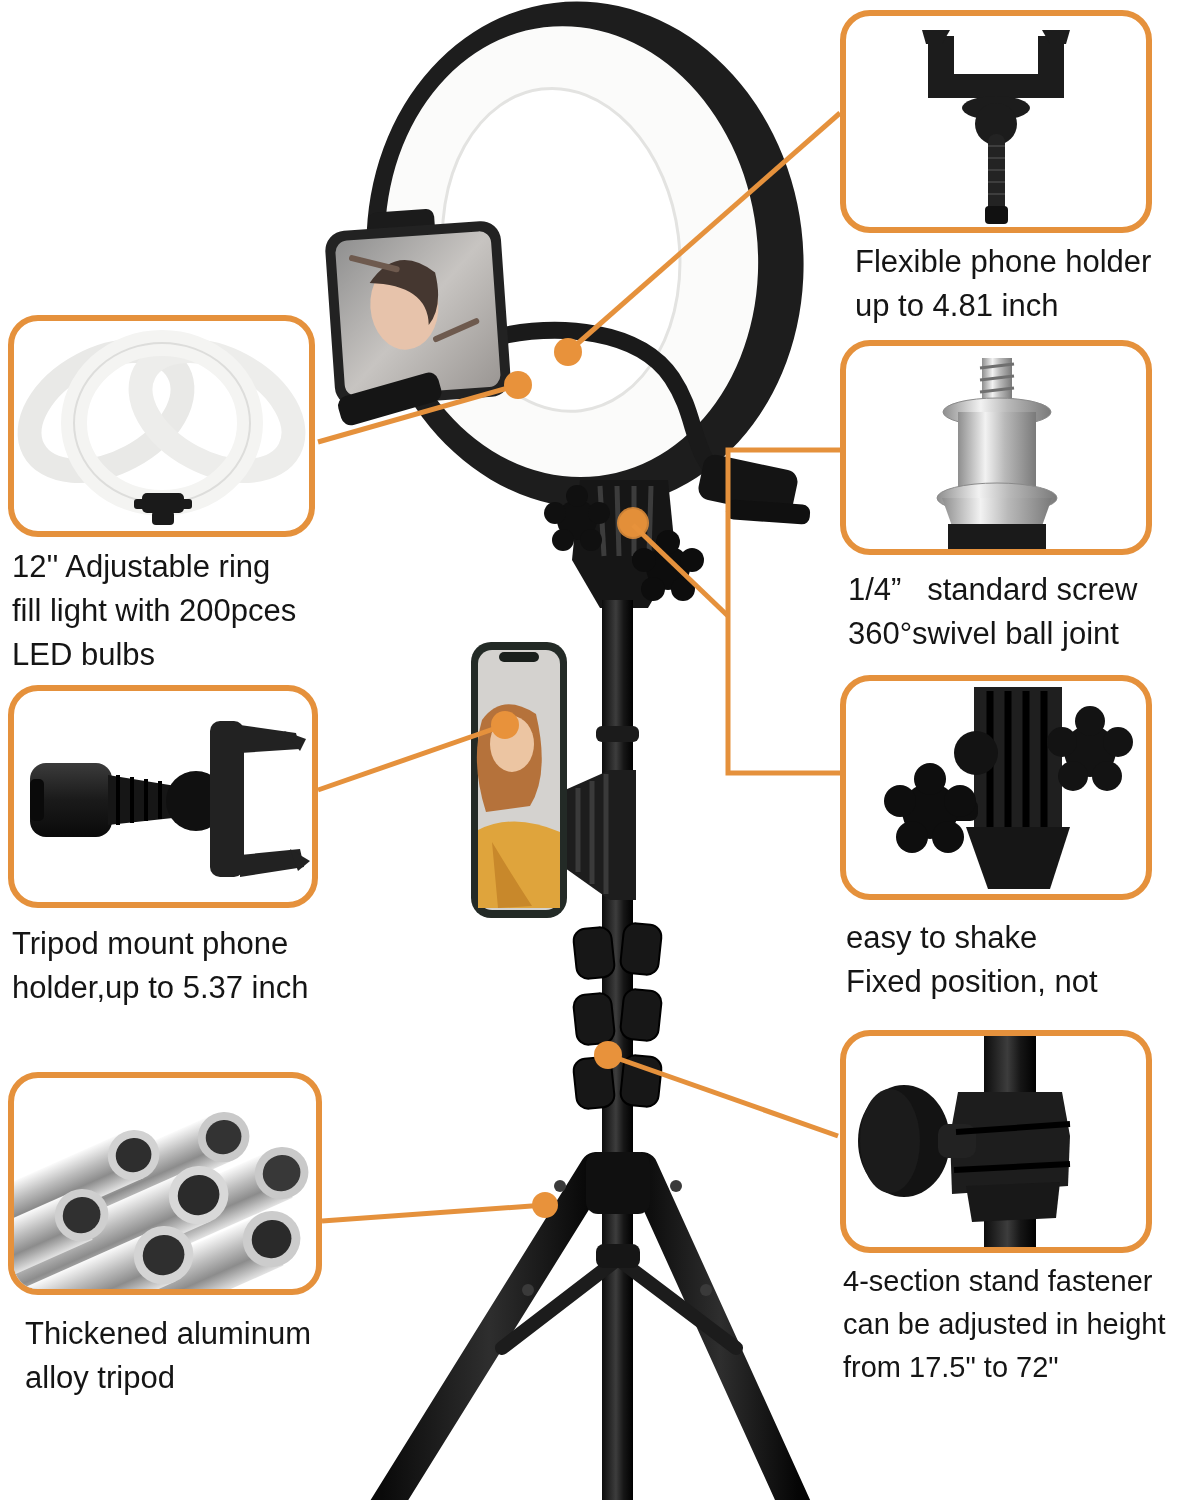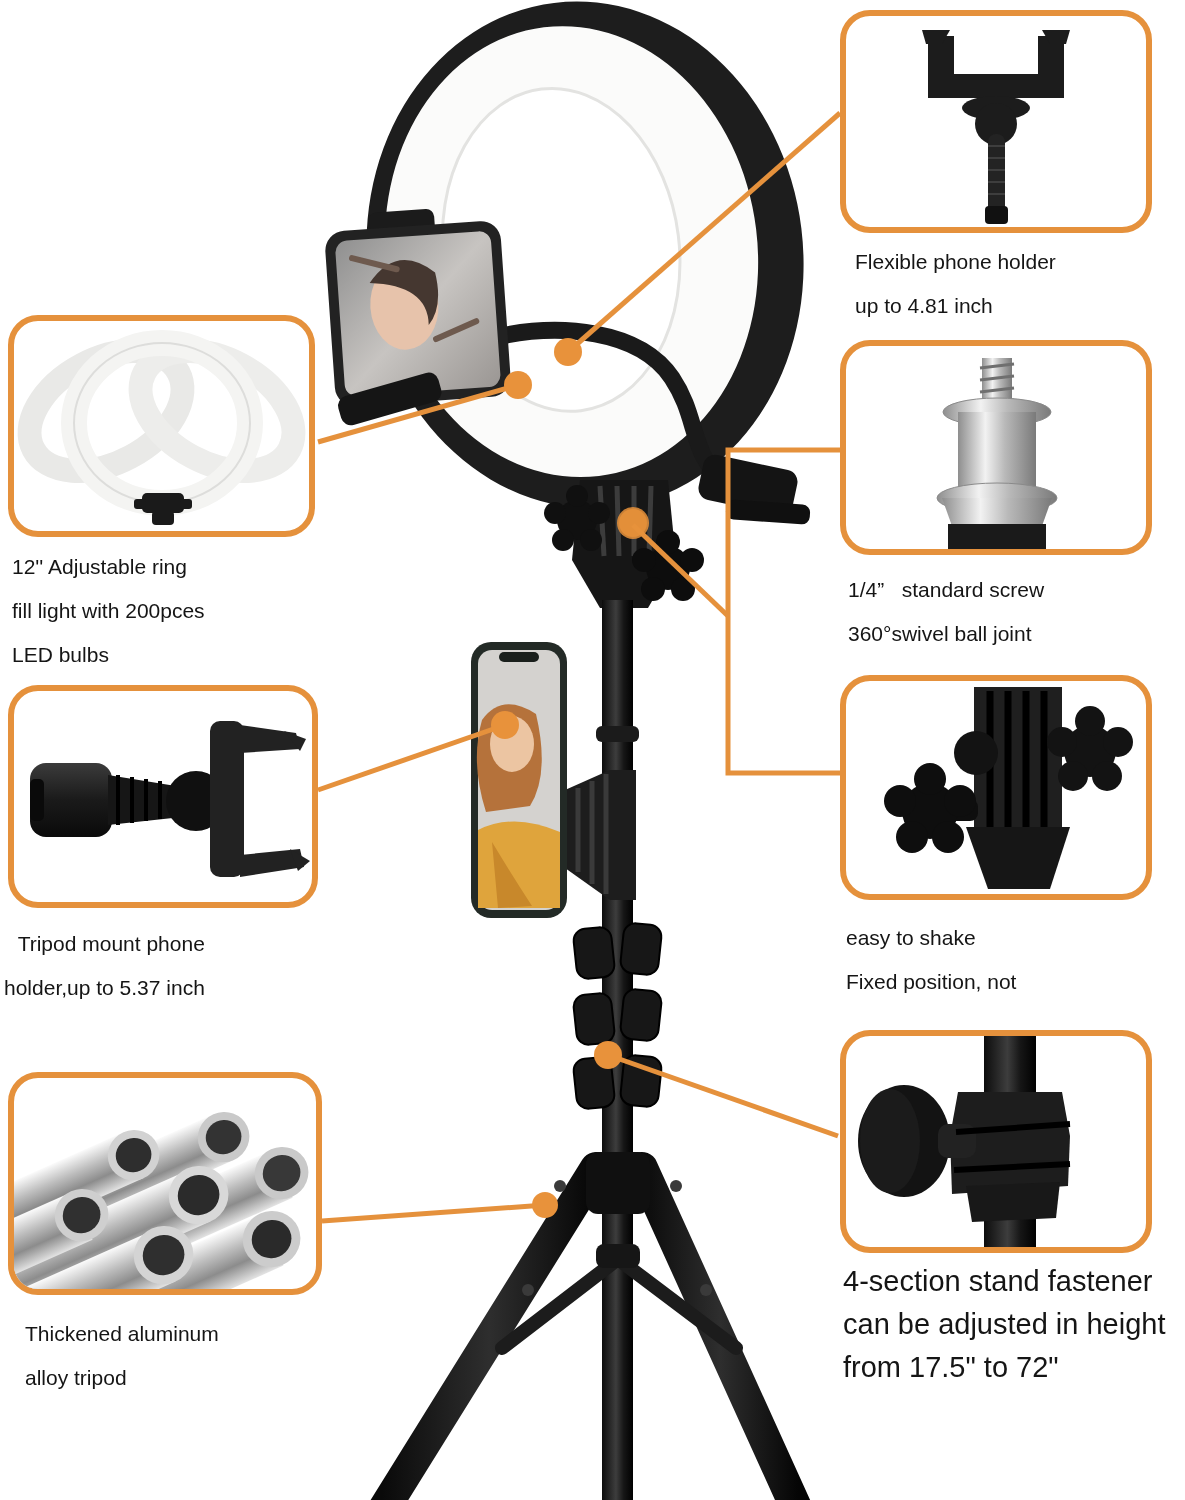--- a/index.html
+++ b/index.html
@@ -1,21 +1,21 @@
 <!DOCTYPE html>
 <html style="--accent: #E5913C;"><head>
 <meta charset="utf-8">
 <style>
   html,body{margin:0;padding:0;background:#ffffff;}
   #stage{position:relative;width:1185px;height:1500px;background:#ffffff;overflow:hidden;
          font-family:"Liberation Sans","DejaVu Sans",sans-serif;}
   .callout{position:absolute;box-sizing:border-box;border:6px solid var(--accent,#E5913C);
            border-radius:30px;background:#ffffff;overflow:hidden;}
   .callout svg{display:block;width:100%;height:100%;}
-  .label{position:absolute;color:#151515;font-size:21px;line-height:44px;letter-spacing:0;}
+  .label{position:absolute;color:#151515;font-size:31px;line-height:44px;letter-spacing:0;}
   .label .ln{display:block;white-space:pre;}
   .label.small{font-size:29px;line-height:43px;}
   #scene{position:absolute;left:0;top:0;width:1185px;height:1500px;}
 </style>
 </head>
 <body>
 
 <div id="stage">
 
   <svg id="scene" viewBox="0 0 1185 1500">
@@ -353,21 +353,21 @@
     <span class="ln">12'' Adjustable ring</span>
     <span class="ln">fill light with 200pces</span>
     <span class="ln">LED bulbs</span>
   </div>
 
   <div class="label" style="left:848px;top:568px;">
     <span class="ln">1/4”   standard screw</span>
     <span class="ln">360°swivel ball joint</span>
   </div>
 
-  <div class="label" style="left:4px;top:922px;text-align:right;">
+  <div class="label" style="left:12px;top:922px;">
     <span class="ln">Tripod mount phone</span>
     <span class="ln">holder,up to 5.37 inch</span>
   </div>
 
   <div class="label" style="left:846px;top:916px;">
     <span class="ln">easy to shake</span>
     <span class="ln">Fixed position, not</span>
   </div>
 
   <div class="label" style="left:25px;top:1312px;">

